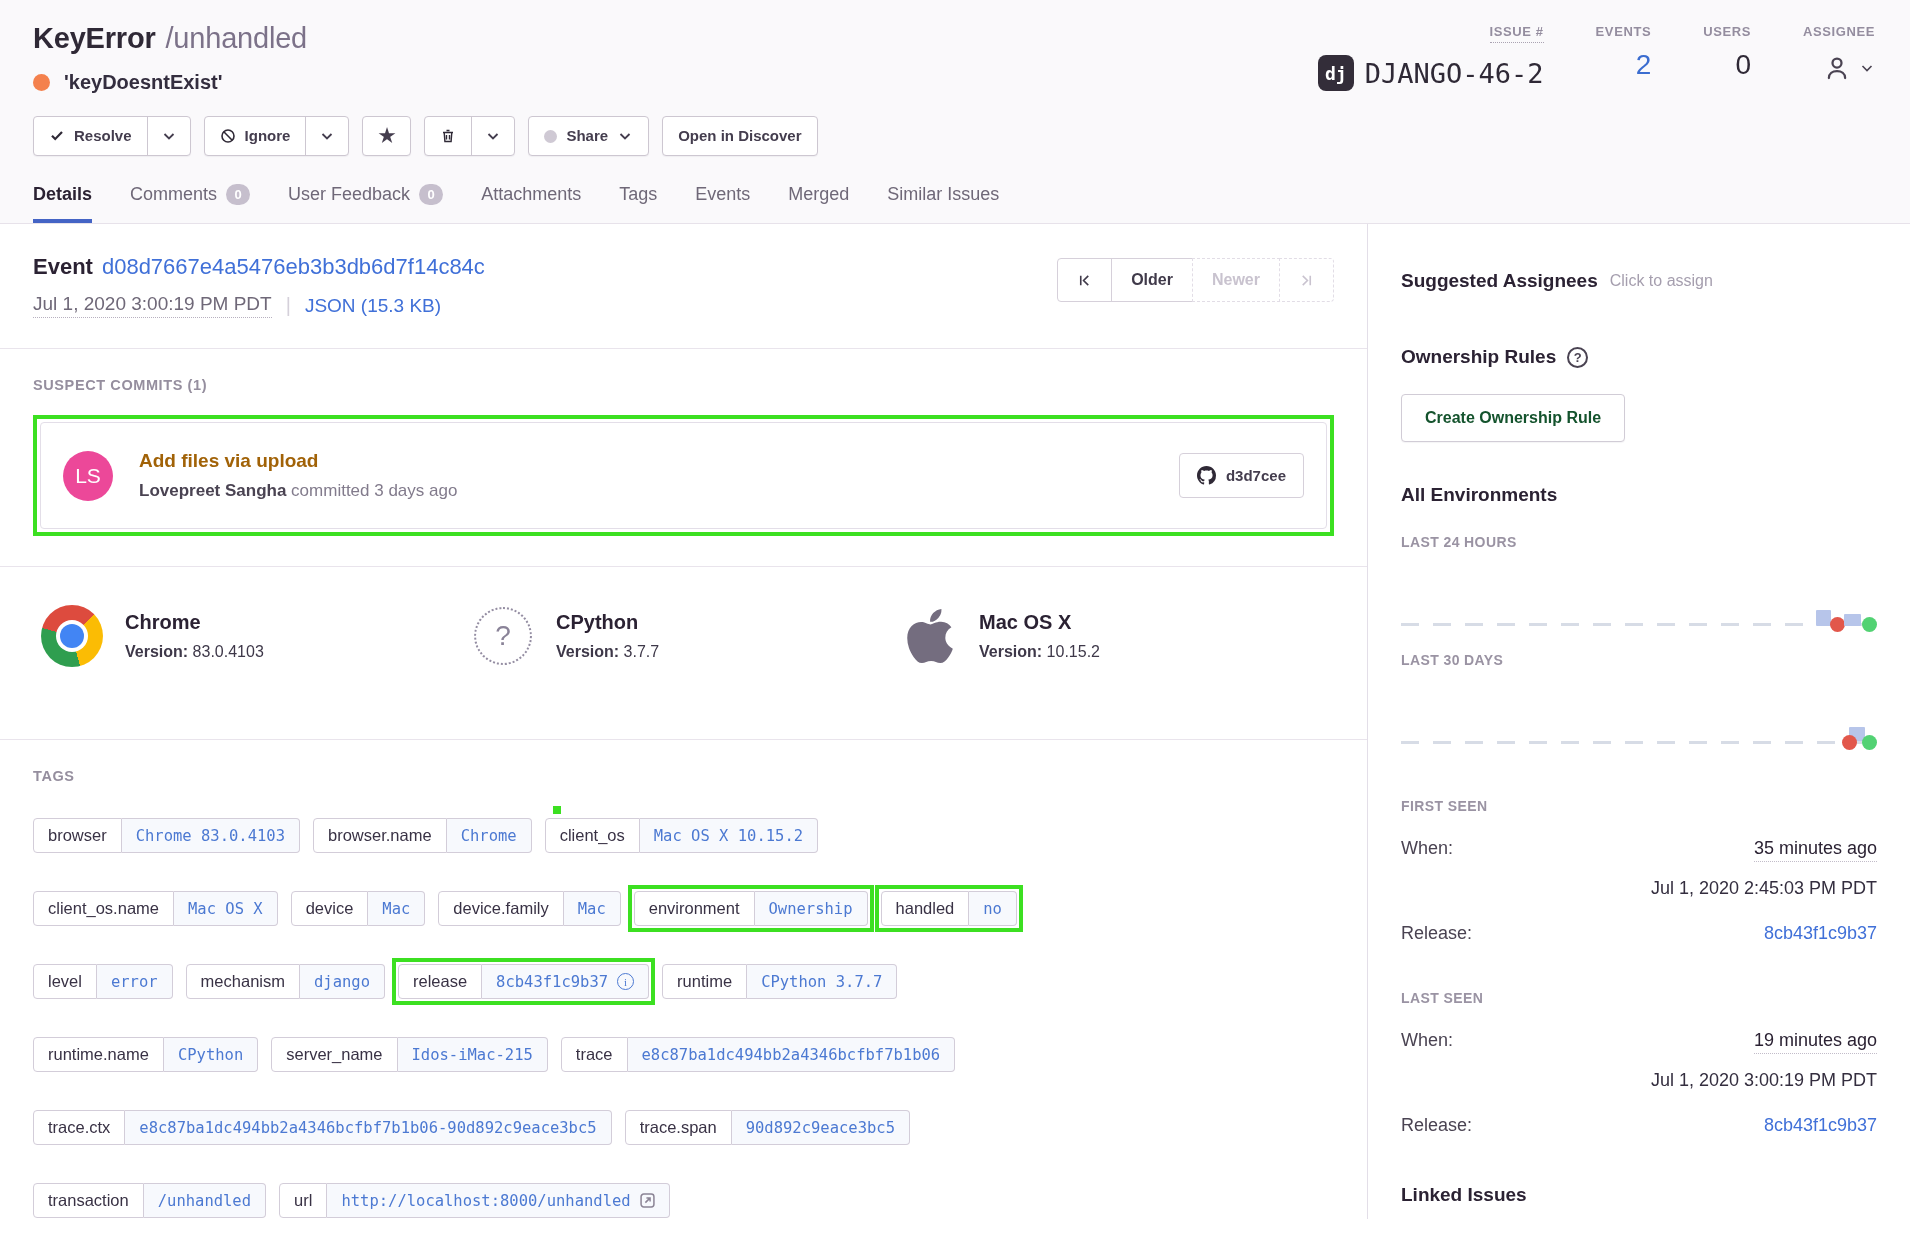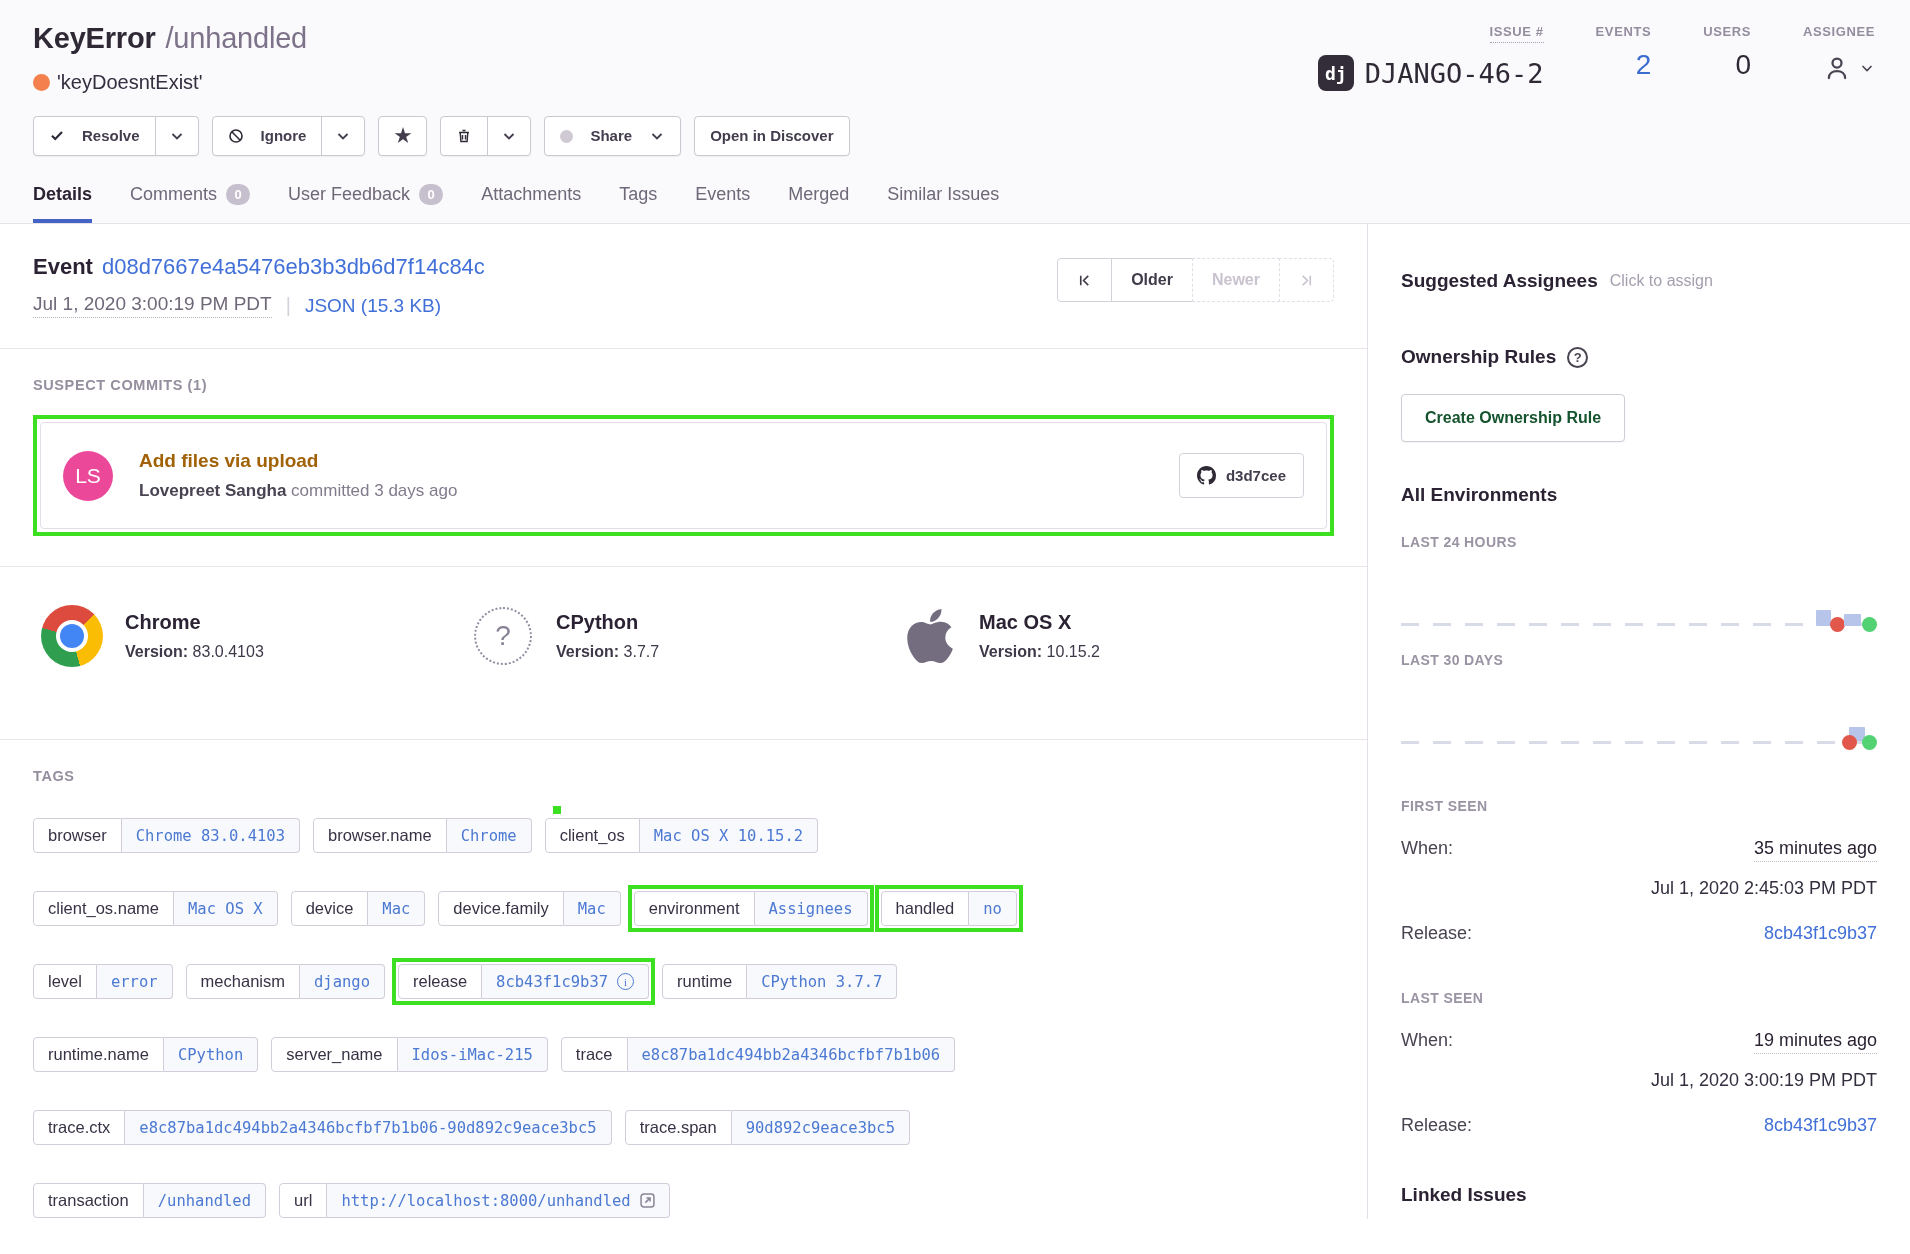--- a/index.html
+++ b/index.html
@@ -9,37 +9,37 @@
     background:#fff; color:#2f2936;
     font-family:"Liberation Sans", sans-serif;
   }
   .mono { font-family:"DejaVu Sans Mono", monospace; }
 
   
   .header { background:#faf9fb; padding:22px 33px 0; border-bottom:1px solid #e7e2ea; }
   .header-top { display:flex; justify-content:space-between; align-items:flex-start; }
   .title-line { font-size:29px; font-weight:bold; letter-spacing:-0.2px; }
   .title-sub { color:#7c7289; font-weight:normal; margin-left:10px; }
-  .culprit { margin-top:16px; display:flex; align-items:center; gap:7px; font-size:20px; color:#342e3f; }
+  .culprit { margin-top:16px; display:flex; align-items:center; gap:14px; font-size:20px; color:#342e3f;font-weight:bold; }
   .level-dot { width:17px; height:17px; border-radius:50%; background:#f4814d; flex:0 0 auto; }
 
   .stats { display:flex; gap:52px; padding-top:2px; padding-right:2px; }
   .stat { display:flex; flex-direction:column; align-items:flex-end; gap:12px; }
   .stat-label { font-size:13px; font-weight:bold; color:#948d9f; letter-spacing:0.6px; }
   .stat-label.dotted { border-bottom:1px dotted #aaa3b2; padding-bottom:3px; }
   .stat-value { font-size:28px; line-height:1; }
   .issue-value { display:flex; align-items:center; gap:11px; font-size:27px; }
   .dj-badge { width:36px; height:36px; border-radius:8px; background:#332d39; color:#fff;
     display:flex; align-items:center; justify-content:center; font-size:18px; font-weight:bold; }
   .events-num { color:#3b6dd0; }
   .assignee-value { display:flex; align-items:center; gap:7px; color:#4a4352; padding-top:2px; }
 
   .actions { display:flex; gap:13px; margin-top:22px; }
   .btn-group { display:flex; background:#fff; border:1px solid #cdc7d1; border-radius:4px; box-shadow:0 1px 1px rgba(40,30,60,0.05); }
-  .btn { display:flex; align-items:center; gap:17px; padding:9px 15px; font-size:15px; font-weight:bold;
+  .btn { display:flex; align-items:center; gap:9px; padding:9px 15px; font-size:15px; font-weight:bold;
     color:#443d4e; background:transparent; border:none; font-family:inherit; cursor:pointer; line-height:20px; }
   .btn + .btn { border-left:1px solid #cdc7d1; }
   .btn.caret-only { padding:9px 13px; }
   .icon-sm { width:16px; height:16px; display:inline-block; }
   .star-glyph { font-size:19px; line-height:16px; }
   .share-dot { width:13px; height:13px; border-radius:50%; background:#cfc9d4; display:inline-block; }
 
   .tabs { display:flex; gap:38px; margin-top:28px; }
   .tab { font-size:18px; color:#6f6878; padding-bottom:14px; border-bottom:4px solid transparent;
     display:flex; gap:9px; align-items:center; cursor:pointer; }
@@ -418,21 +418,21 @@
         <span class="pill-value mono">Mac</span>
       </div>
 
       <div class="pill">
         <span class="pill-key">device.family</span>
         <span class="pill-value mono">Mac</span>
       </div>
 
       <div class="pill hl">
         <span class="pill-key">environment</span>
-        <span class="pill-value mono">Assignees</span>
+        <span class="pill-value mono">Ownership</span>
       </div>
 
       <div class="pill hl">
         <span class="pill-key">handled</span>
         <span class="pill-value mono">no</span>
       </div>
     <div class="flex-break"></div>
       <div class="pill">
         <span class="pill-key">level</span>
         <span class="pill-value mono">error</span>

